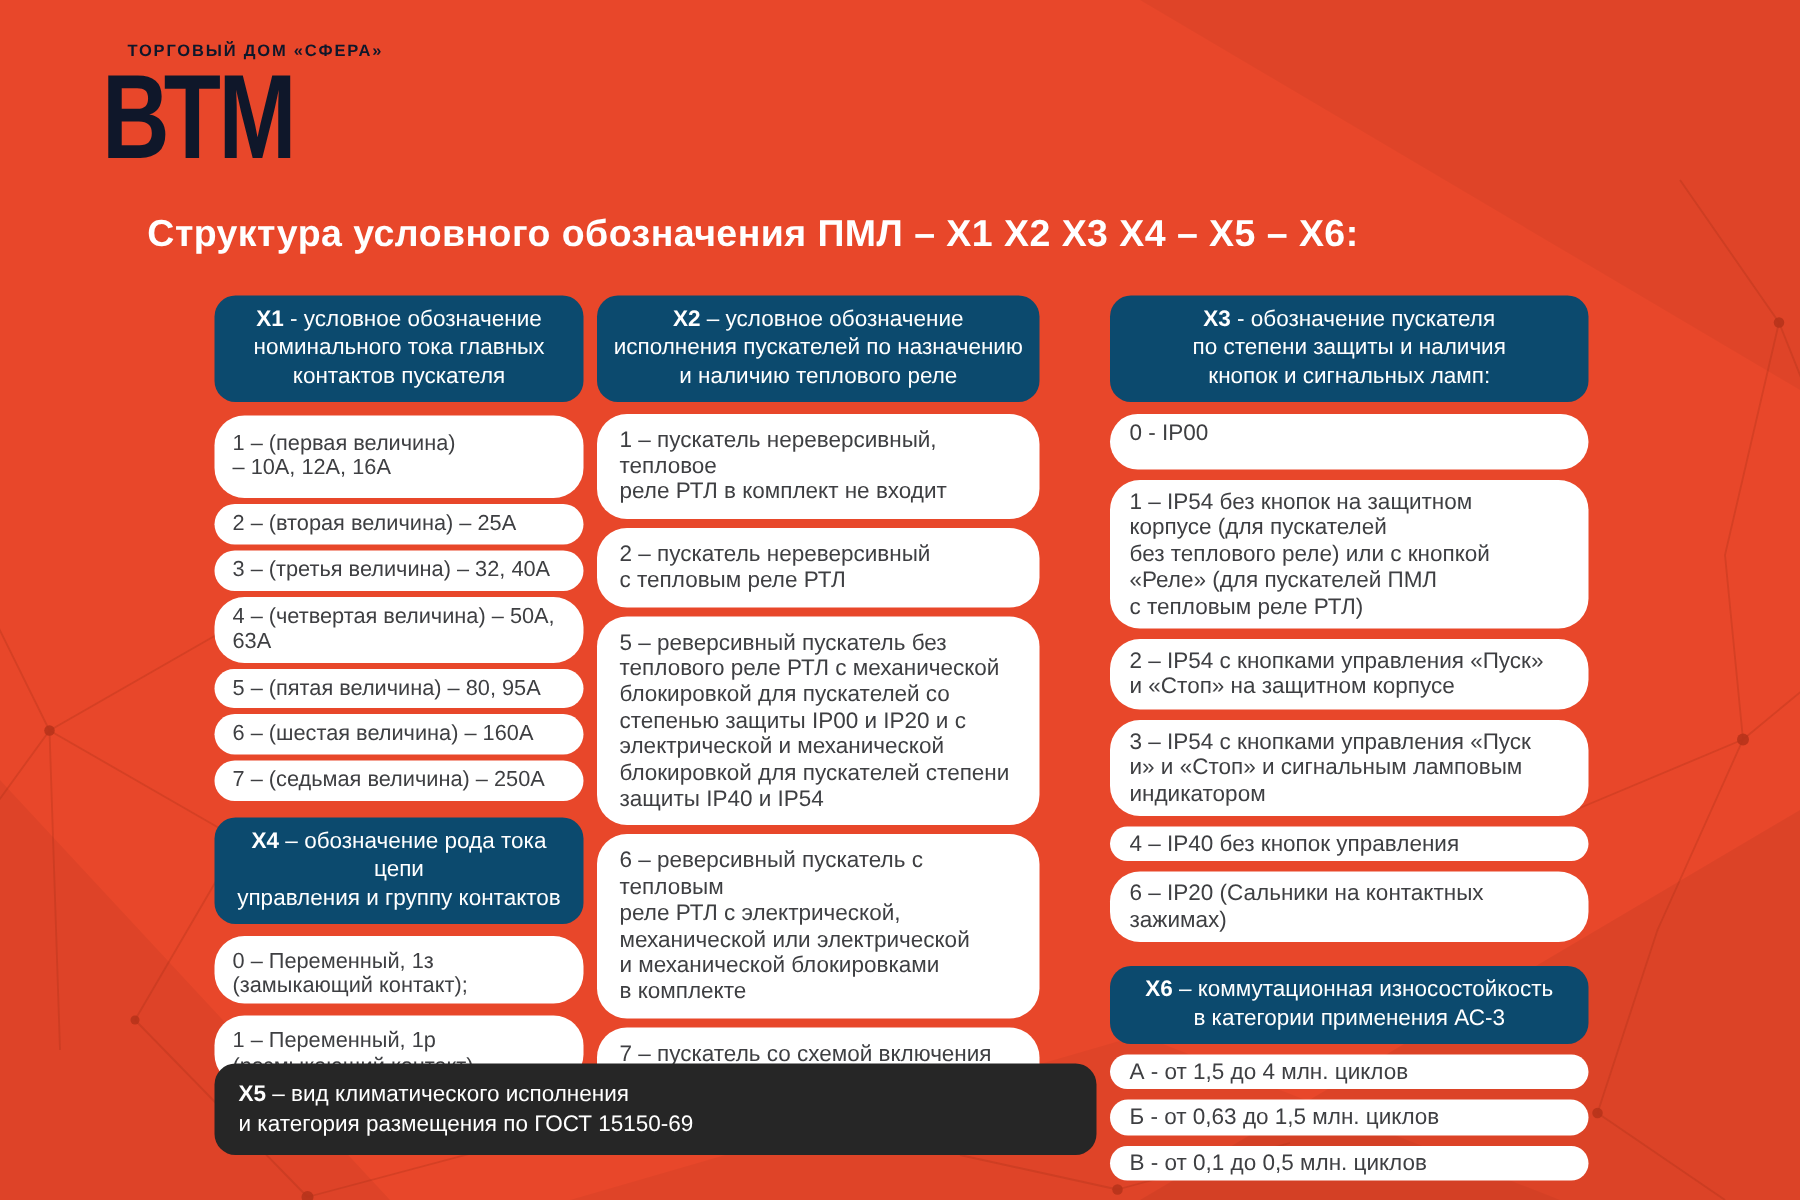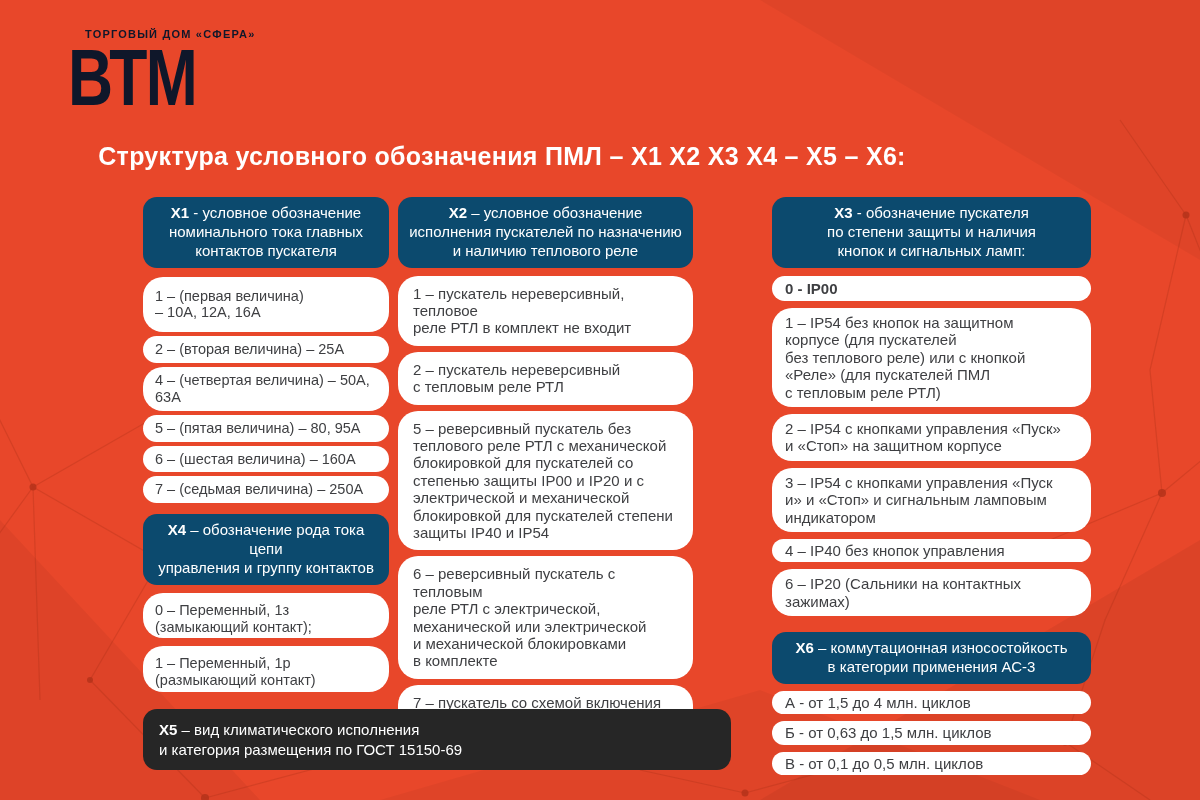--- a/index.html
+++ b/index.html
@@ -13,33 +13,33 @@
   .logo{position:absolute;left:68px;top:28px;color:#0f172a;}
   .logo .tagline{font-size:11px;font-weight:bold;letter-spacing:1.2px;padding-left:17px;white-space:nowrap;}
   .logo .brand{font-size:80px;font-weight:bold;line-height:.94;transform:scaleX(.78);transform-origin:left top;letter-spacing:-2px;}
   
   .title{position:absolute;left:0;top:142px;width:1004px;text-align:center;color:#fff;
          font-size:25px;font-weight:bold;letter-spacing:.3px;}
   
   .col{position:absolute;top:197px;display:flex;flex-direction:column;}
   .col1{left:143px;width:246px;}
   .col2{left:398px;width:295px;}
-  .col3{left:772px;width:319px;}
+  .col3{left:740px;width:319px;}
   .hdr{background:#0c4a6e;color:#fff;text-align:center;border-radius:14px;
        padding:7px 10px;font-size:15px;line-height:1.26;white-space:pre-line;}
   .hdr .code{font-weight:bold;}
   .card{background:#fff;color:#3E3F42;border-radius:20px;font-size:15px;line-height:1.16;white-space:pre-line;}
   .col1 .card{font-size:14.5px;padding:5px 12px;margin-top:4px;}
   .col1 .card.first{margin-top:9px;padding-top:11px;padding-bottom:11px;}
   .col1 .hdr.mid{margin-top:11px;}
   .col1 .card.pair{margin-top:8px;padding-top:9px;padding-bottom:3px;}
   .col2 .card{padding:9px 15px;margin-top:6px;}
   .col2 .card.first{margin-top:8px;}
   .col3 .card{padding:6px 13px;margin-top:7px;}
-  .col3 .card.first{margin-top:8px;padding-top:4px;padding-bottom:4px;font-weight:bold;}
+  .col3 .card.first{margin-top:8px;padding-top:4px;padding-bottom:16px;}
   .col3 .hdr.mid{margin-top:16px;}
   .col3 .card.slim{padding-top:3px;padding-bottom:3px;}
   .x5box{position:absolute;left:143px;top:709px;width:588px;box-sizing:border-box;
          background:#262626;color:#fff;text-align:left;border-radius:14px;
          padding:11px 16px;font-size:15px;line-height:1.3;white-space:pre-line;}
 </style>
 </head>
 <body>
 
 <svg class="bg" width="1200" height="800" viewBox="0 0 1200 800">
@@ -72,20 +72,21 @@
 
 <div class="title">Структура условного обозначения ПМЛ – Х1 Х2 Х3 Х4 – Х5 – Х6:</div>
 
 <div class="col col1">
   <div class="hdr"><span class="code">Х1</span><span> - условное обозначение
 номинального тока главных
 контактов пускателя</span></div>
   <div class="card first">1 – (первая величина)
 – 10А, 12А, 16А</div>
   <div class="card">2 – (вторая величина) – 25А</div>
+  <div class="card">3 – (третья величина) – 32, 40А</div>
   <div class="card">4 – (четвертая величина) – 50А,
 63А</div>
   <div class="card">5 – (пятая величина) – 80, 95А</div>
   <div class="card">6 – (шестая величина) – 160А</div>
   <div class="card">7 – (седьмая величина) – 250А</div>
   <div class="hdr mid"><span class="code">Х4</span><span> – обозначение рода тока цепи
 управления и группу контактов</span></div>
   <div class="card pair">0 – Переменный, 1з
 (замыкающий контакт);</div>
   <div class="card pair">1 – Переменный, 1р

